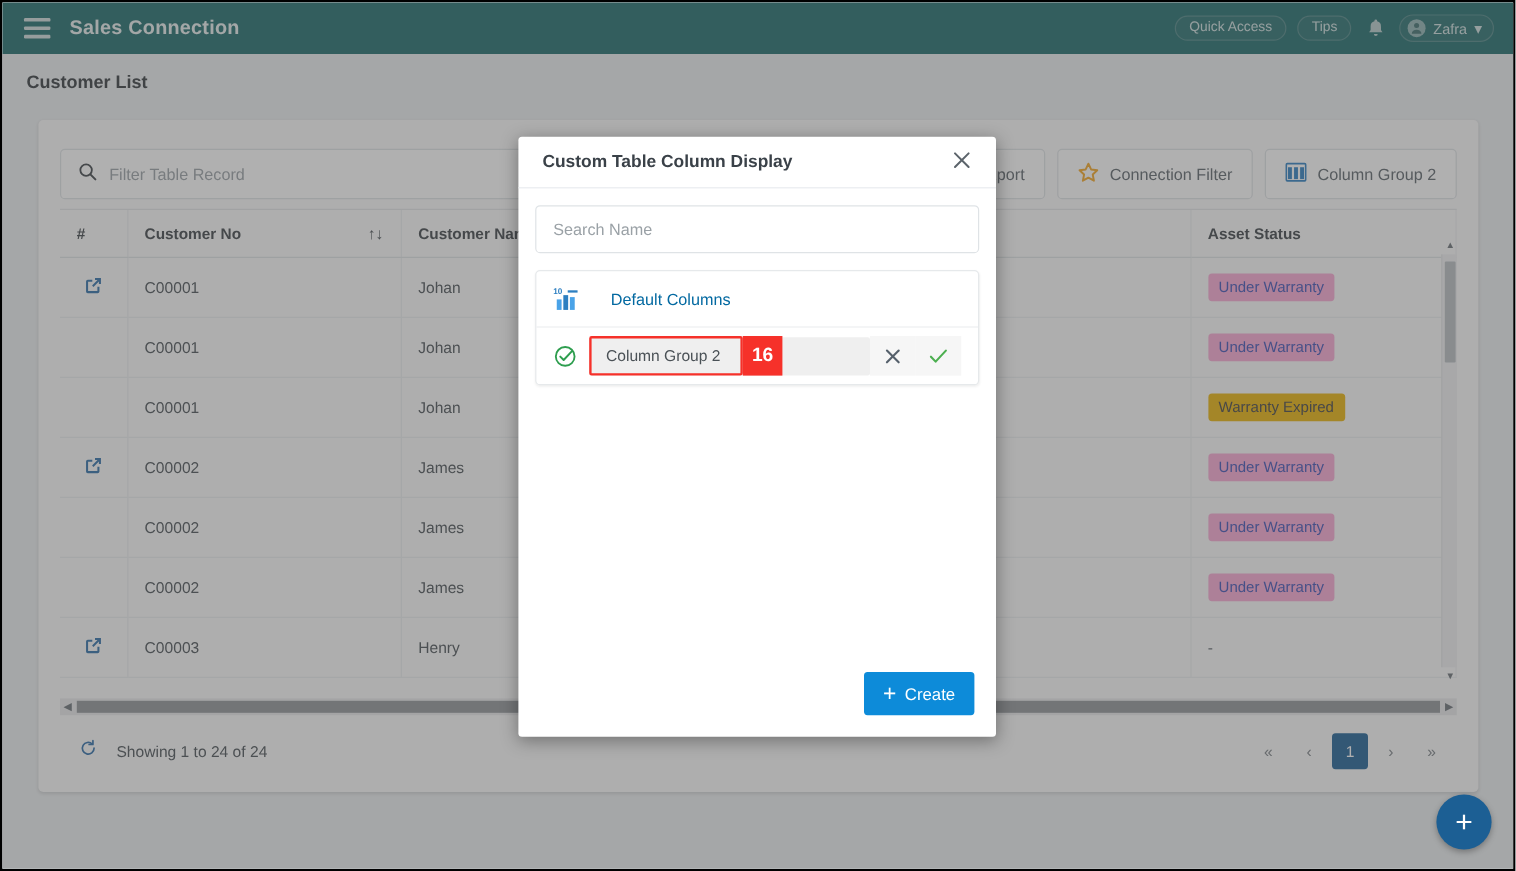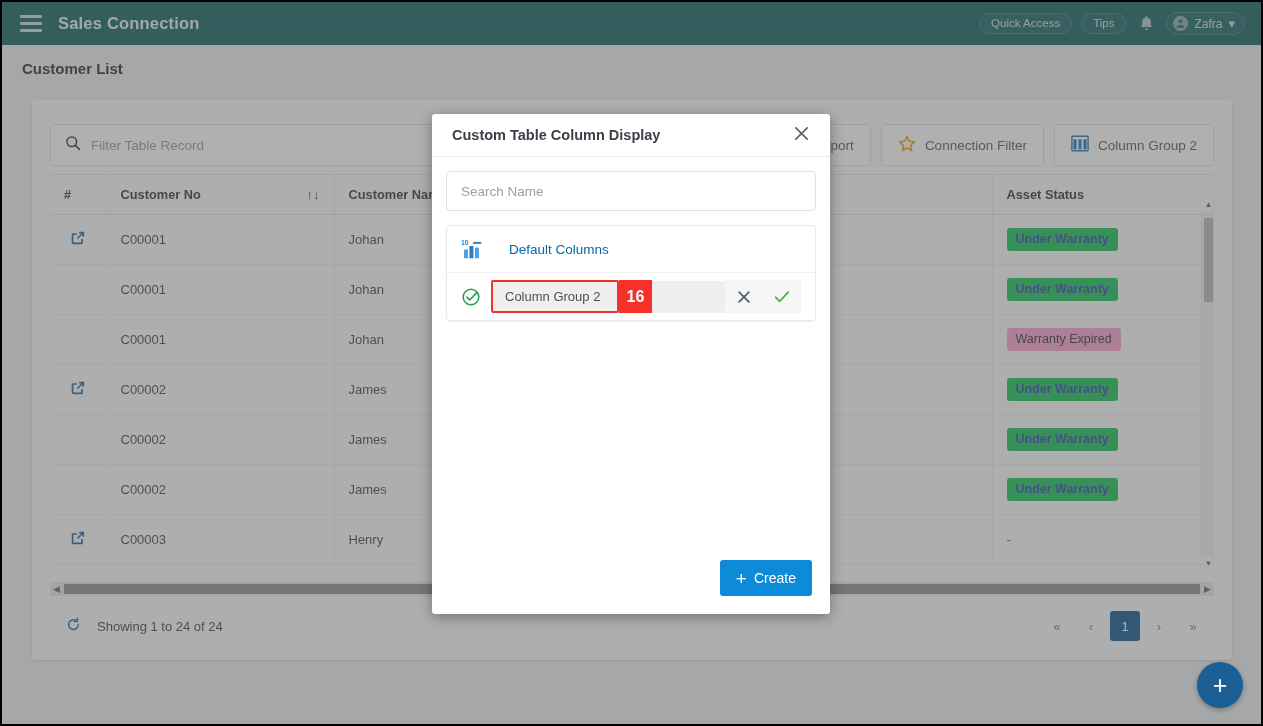--- a/index.html
+++ b/index.html
@@ -149,22 +149,22 @@
   .sort-ico { color:#4a5156; font-size:13px; }
 
   .ext-ico { display:inline-block; }
   .badge {
     display: inline-block;
     padding: 5px 9px;
     border-radius: 3px;
     font-size: 12.5px;
     line-height: 1;
   }
-  .badge.warranty { background: #22c55e; color: #3f51b5; font-weight: bold; }
-  .badge.expired  { background: #f9a8d4; color: #424242; }
+  .badge.warranty { background: #f9a8d4; color: #3f51b5; }
+  .badge.expired  { background: #eab308; color: #424242; }
   .dash { color:#5c646b; }
 
   
   .vscroll {
     position: absolute; right: 18px; top: 112px; bottom: 104px; width: 13px;
     background: #f0f1f2; border-left:1px solid #e4e6e8;
   }
   .vscroll .thumb {
     position:absolute; top: 6px; left: 2px; width: 9px; height: 84px;
     background: #b8bdc1; border-radius: 1px;

